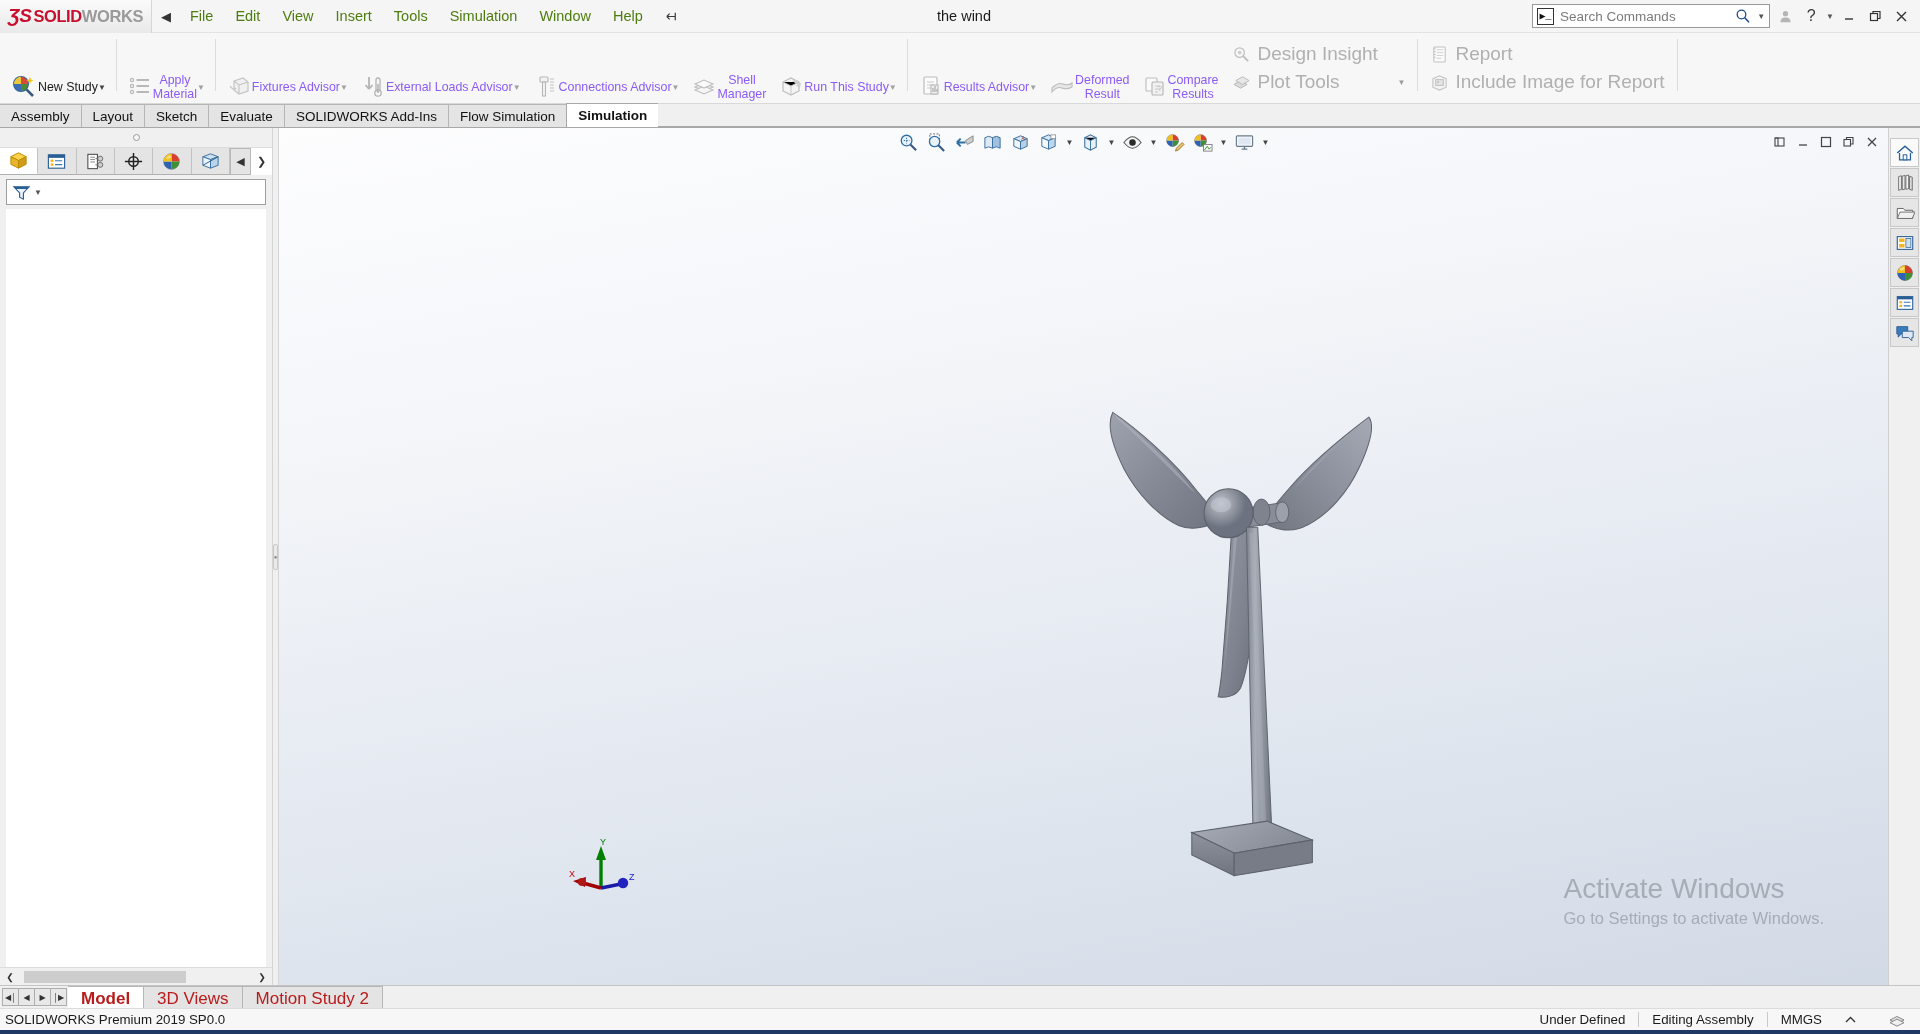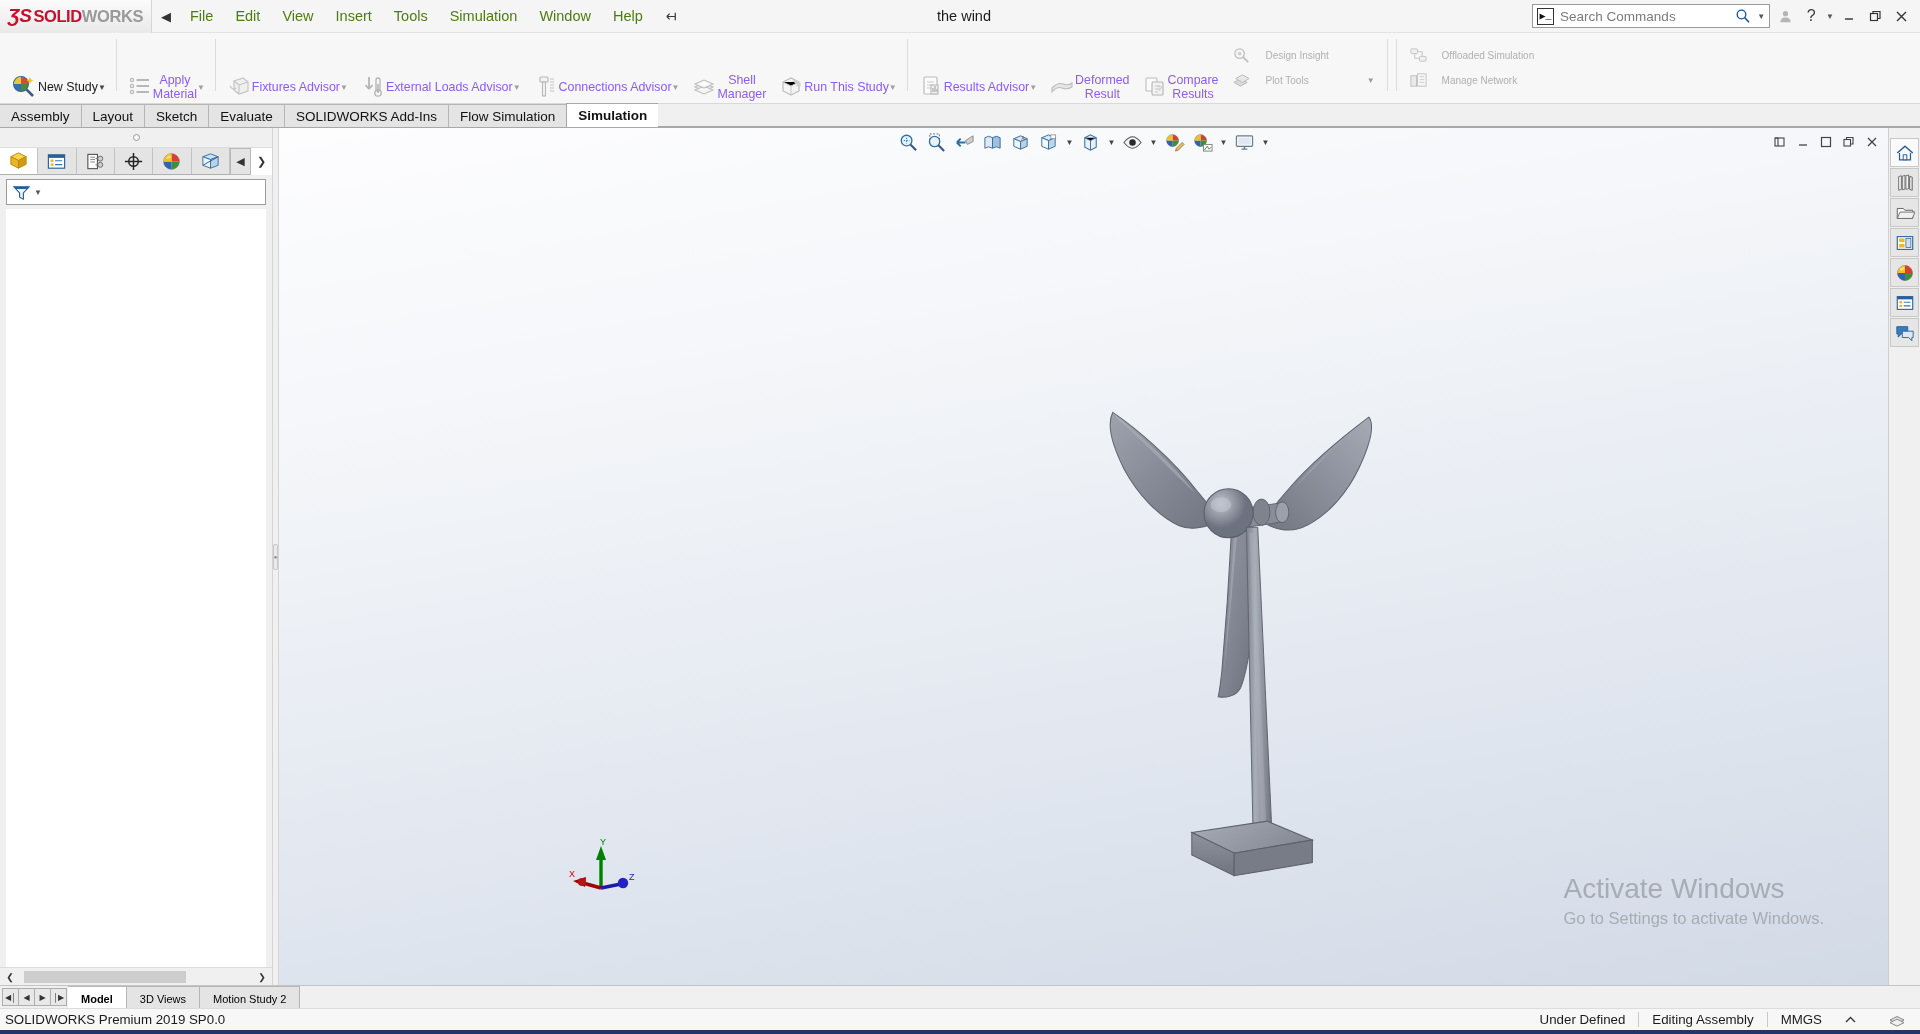--- a/index.html
+++ b/index.html
@@ -77,21 +77,21 @@
     font-size: 12.4px; color: #8b5cf6; text-align: center; line-height: 13.5px; margin-top: 1px;
     white-space: pre-line;
   }
   .rbtn.enabled .rl { color: #1b1b1b; }
   .rbtn .rdrop { font-size: 8px; color: #a0a0a0; margin-top: 1px; }
   .rbtn.enabled .rdrop { color: #444; }
 
   
   .rstack { display: flex; flex-direction: column; justify-content: center; padding: 4px 2px; }
   .rsmall { display: flex; align-items: center; gap: 6px; padding: 3px 6px; cursor: default; }
-  .rsmall .rl2 { font-size: 10px; color: #b0b0b0; white-space: nowrap; margin-left: 8px; }
+  .rsmall .rl2 { font-size: 19px; color: #b0b0b0; white-space: nowrap; }
   .rsmall .si { width: 19px; height: 19px; display:flex; align-items:center; justify-content:center; }
 
   
   .tabrow {
     height: 24px; min-height: 24px; background: #f0f0f0;
     display: flex; align-items: flex-end; position: relative;
     border-bottom: 1px solid #a8a8a8;
   }
   .ctab {
     height: 23px; padding: 0 11px; display: flex; align-items: center;
@@ -187,23 +187,23 @@
     height: 23px; min-height: 23px; background: #f0f0f0;
     display: flex; align-items: stretch; border-top: 1px solid #c4c4c4;
   }
   .navbtns { display: flex; align-items: center; padding: 0 2px; }
   .nvb {
     width: 17px; height: 18px; border: 1px solid #adadad; background: #e8e8e8;
     display: flex; align-items: center; justify-content: center; font-size: 8px; color: #333;
     margin-right: -1px;
   }
   .btab {
-    padding: 12px 13px; display: flex; align-items: center; font-size: 11px;
+    padding: 12px 13px; display: flex; align-items: center; font-size: 17px;
     background: #e4e4e4; border: 1px solid #b6b6b6; border-bottom: none; border-left: none;
-    color: #000000; cursor: default;
+    color: #b91c1c; cursor: default;
   }
   .btab.active { background: #fff; font-weight: bold; }
   .btab-tail { flex: 1; background: #f0f0f0; }
 
   .statusbar {
     height: 22px; min-height: 22px; background: #f7f7f7;
     display: flex; align-items: center; font-size: 13.3px; color: #1b1b1b;
     border-top: 1px solid #dcdcdc;
   }
   .sb-left { padding-left: 5px; }
@@ -439,45 +439,45 @@
             <path d="M4 8 L11 4 L18 8 L11 12 Z" fill="#e8e8e8" stroke="#b8b8b8" stroke-width="1"></path>
           </svg>
         </div>
         <div class="rl2">Plot Tools</div>
         <div class="caret" style="margin-left:52px;color:#9a9a9a">▼</div>
       </div>
     </div>
 
     <div class="rsep"></div>
 
-
-    <div class="rsep"></div>
-
     <div class="rstack">
       <div class="rsmall">
         <div class="si">
           <svg width="19" height="19" viewBox="0 0 20 20">
-            <rect x="2" y="3" width="7" height="5" rx="1" fill="#f0f0f0" stroke="#c2c2c2" stroke-width="1"></rect>
-            <rect x="11" y="11" width="7" height="5" rx="1" fill="#f0f0f0" stroke="#c2c2c2" stroke-width="1"></rect>
-            <path d="M9 6 H14 M14 6 V11 M11 13 H6 M6 13 V8" stroke="#c6c6c6" stroke-width="1.1" fill="none"></path>
-          </svg>
-        </div>
-        <div class="rl2">Offloaded Simulation</div>
+            <rect x="4" y="2" width="12" height="16" rx="1" fill="#fbfbfb" stroke="#c2c2c2" stroke-width="1.1"></rect>
+            <path d="M7 5 H14 M7 8 H14 M7 11 H14 M7 14 H12" stroke="#cfcfcf" stroke-width="1"></path>
+            <path d="M4 4 H6 M4 7 H6 M4 10 H6 M4 13 H6" stroke="#c2c2c2" stroke-width="1"></path>
+          </svg>
+        </div>
+        <div class="rl2">Report</div>
       </div>
       <div class="rsmall">
         <div class="si">
           <svg width="19" height="19" viewBox="0 0 20 20">
-            <rect x="2" y="5" width="6" height="11" fill="#eaeaea" stroke="#bdbdbd" stroke-width="1"></rect>
-            <rect x="9" y="3" width="9" height="13" fill="#f6f6f6" stroke="#c2c2c2" stroke-width="1"></rect>
-            <path d="M11 6 H16 M11 9 H16 M11 12 H16" stroke="#cfcfcf" stroke-width="1"></path>
-          </svg>
-        </div>
-        <div class="rl2">Manage Network</div>
-      </div>
-    </div>
+            <path d="M3 6 L10 3 L17 6 L17 15 L10 18 L3 15 Z" fill="#f3f3f3" stroke="#c2c2c2" stroke-width="1.1"></path>
+            <rect x="6" y="7" width="8" height="6" fill="#e4e4e4" stroke="#bdbdbd" stroke-width="1"></rect>
+            <circle cx="8.5" cy="9.5" r="1" fill="#b8b8b8"></circle>
+          </svg>
+        </div>
+        <div class="rl2">Include Image for Report</div>
+      </div>
+    </div>
+
+    <div class="rsep"></div>
+
   </div>
 
   <div class="tabrow">
     <div class="ctab">Assembly</div>
     <div class="ctab">Layout</div>
     <div class="ctab">Sketch</div>
     <div class="ctab">Evaluate</div>
     <div class="ctab">SOLIDWORKS Add-Ins</div>
     <div class="ctab">Flow Simulation</div>
     <div class="ctab active">Simulation</div>

